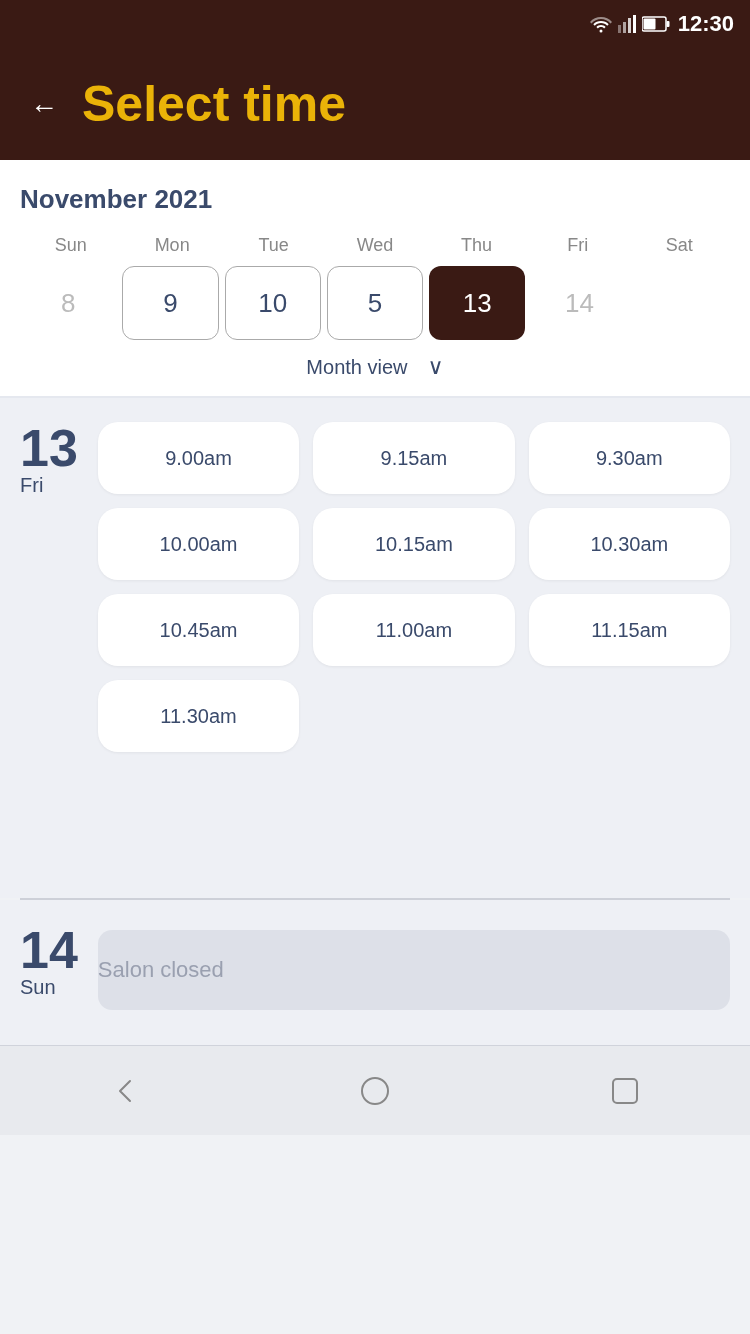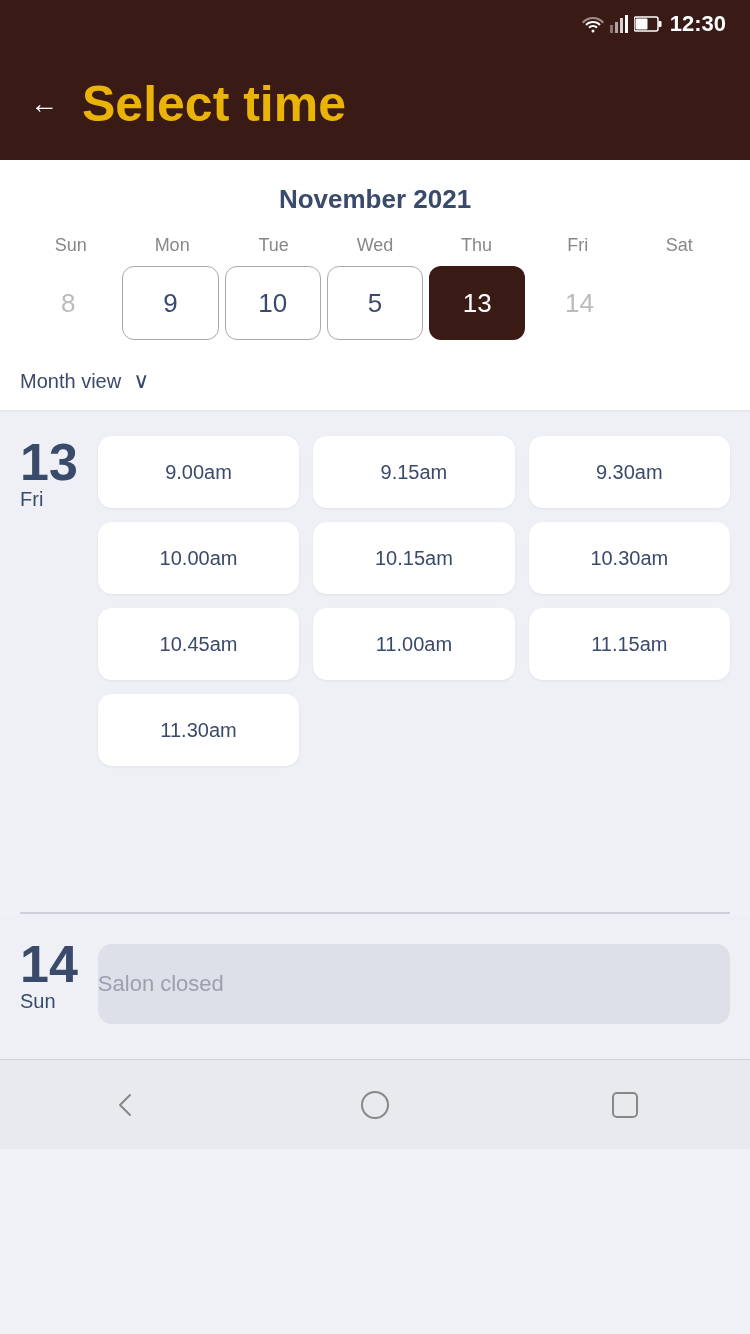--- a/index.html
+++ b/index.html
@@ -12,21 +12,21 @@
       overflow-x: hidden;
     }
 
     
     .status-bar {
       background: #3a1a14;
       height: 48px;
       display: flex;
       align-items: center;
       justify-content: flex-end;
-      padding: 0 24px;
+      padding: 0 16px;
       gap: 8px;
     }
     .status-bar .time {
       color: white;
       font-size: 22px;
       font-weight: 600;
     }
     .status-icons {
       display: flex;
       align-items: center;
@@ -56,21 +56,20 @@
       font-size: 50px;
       font-weight: 700;
     }
 
     
     .calendar-container {
       background: white;
       padding: 24px 20px 16px;
     }
     .month-title {
-      text-align: center;
       color: #3a4a6b;
       font-size: 26px;
       font-weight: 600;
       margin-bottom: 20px;
     }
     .weekdays {
       display: grid;
       grid-template-columns: repeat(7, 1fr);
       text-align: center;
       margin-bottom: 10px;
@@ -106,22 +105,23 @@
     .day-cell.selected {
       background: #3a1a14;
       color: white;
       border: none;
     }
 
     
     .month-view-toggle {
       display: flex;
       align-items: center;
-      gap: 12px;
-      margin-top: 28px;
+      justify-content: center;
+      gap: 20px;
+      margin-top: 14px;
       color: #3a4a6b;
       font-size: 20px;
       cursor: pointer;
     }
     .chevron-down {
       font-size: 22px;
     }
 
     
     .divider {
@@ -153,21 +153,21 @@
       font-weight: 400;
     }
     .slots-grid {
       display: grid;
       grid-template-columns: repeat(3, 1fr);
       gap: 14px;
     }
     .slot-btn {
       background: white;
       border: none;
-      border-radius: 14px;
+      border-radius: 20px;
       height: 72px;
       font-size: 20px;
       color: #3a4a6b;
       cursor: pointer;
       display: flex;
       align-items: center;
       justify-content: center;
       box-shadow: 0 1px 3px rgba(0,0,0,0.06);
     }
 

